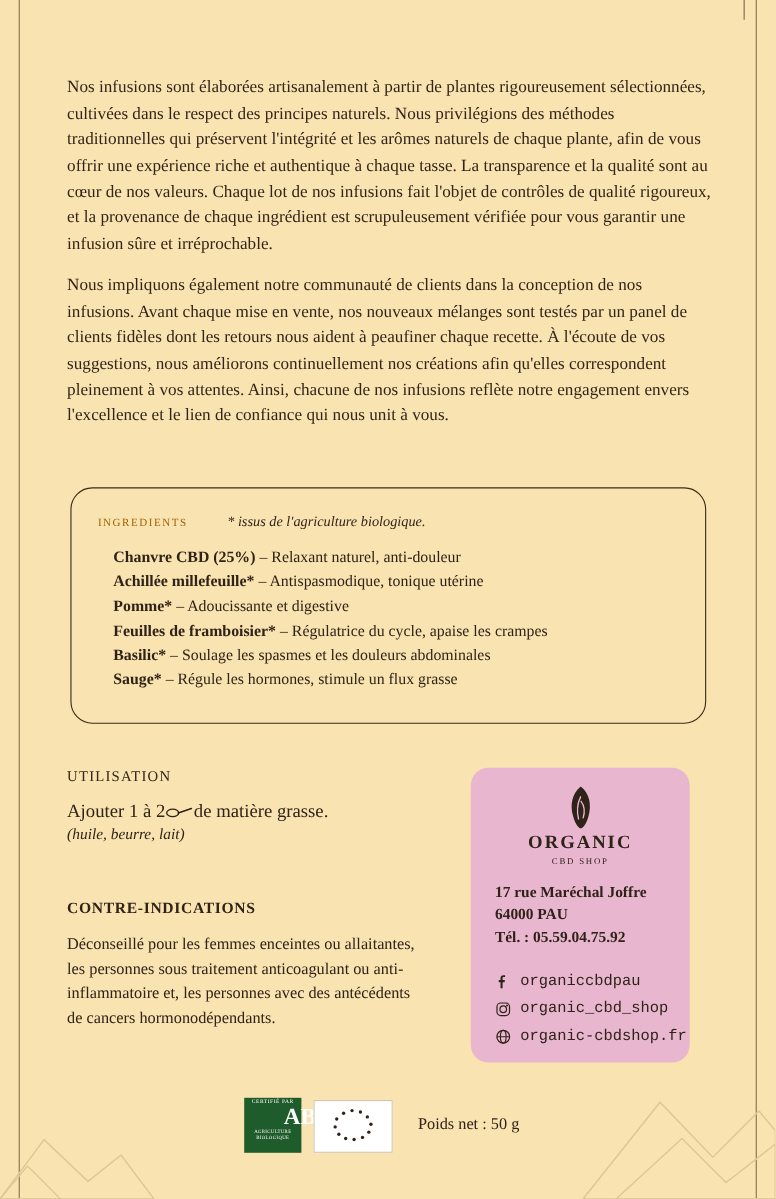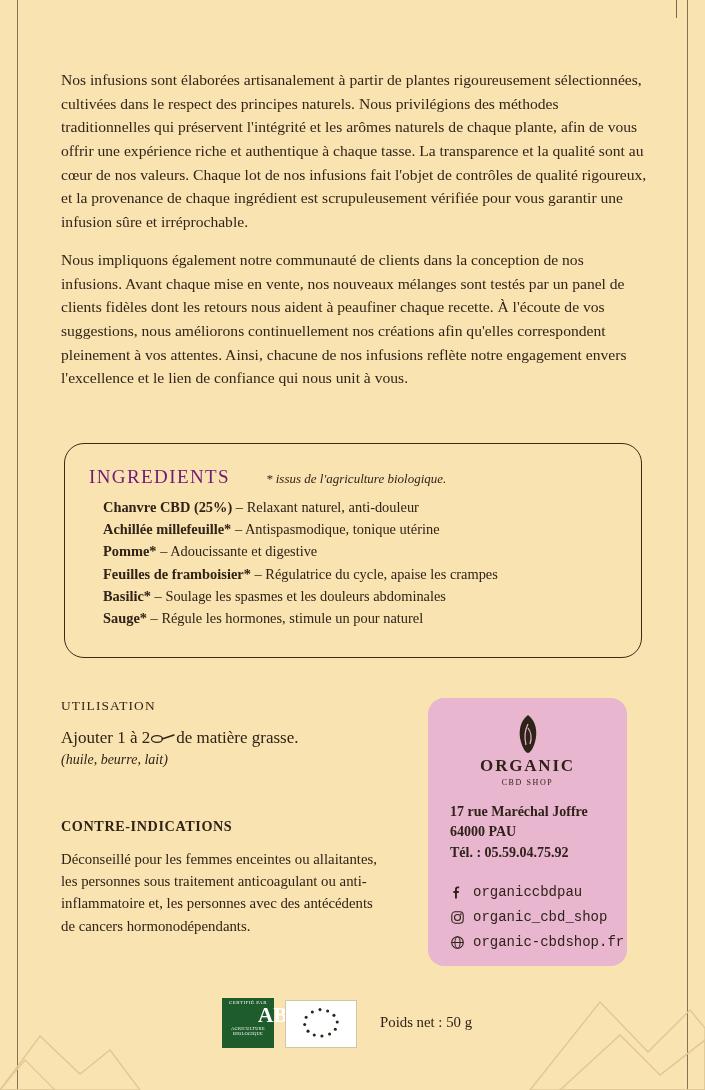--- a/index.html
+++ b/index.html
@@ -90,23 +90,23 @@
     box-sizing: border-box;
   }
   .ingredients-head {
     position: absolute;
     left: 24px;
     top: 22px;
     display: flex;
     align-items: baseline;
   }
   .ingredients-title {
-    font-size: 19px;
+    font-size: 10px;
     letter-spacing: 1.4px;
-    color: #701a75;
+    color: #a16207;
   }
   .ingredients-note {
     font-size: 13px;
     font-style: italic;
     margin-left: 36px;
     color: #32241a;
   }
   .ingredient-list {
     position: absolute;
     left: 24px;
@@ -339,21 +339,21 @@
       <div class="ingredient-line">
         <span class="ingredient-name">Feuilles de framboisier*</span>
         <span class="ingredient-desc">– Régulatrice du cycle, apaise les crampes</span>
       </div>
       <div class="ingredient-line">
         <span class="ingredient-name">Basilic*</span>
         <span class="ingredient-desc">– Soulage les spasmes et les douleurs abdominales</span>
       </div>
       <div class="ingredient-line">
         <span class="ingredient-name">Sauge*</span>
-        <span class="ingredient-desc">– Régule les hormones, stimule un pour naturel</span>
+        <span class="ingredient-desc">– Régule les hormones, stimule un flux grasse</span>
       </div>
     </div>
   </div>
 
   <div class="utilisation">
     <div class="section-label">UTILISATION</div>
     <div class="util-main">
       <span>Ajouter 1 à 2</span>
       <span class="spoon-icon">
         <svg viewBox="0 0 26 16" width="26" height="16" xmlns="http://www.w3.org/2000/svg">

